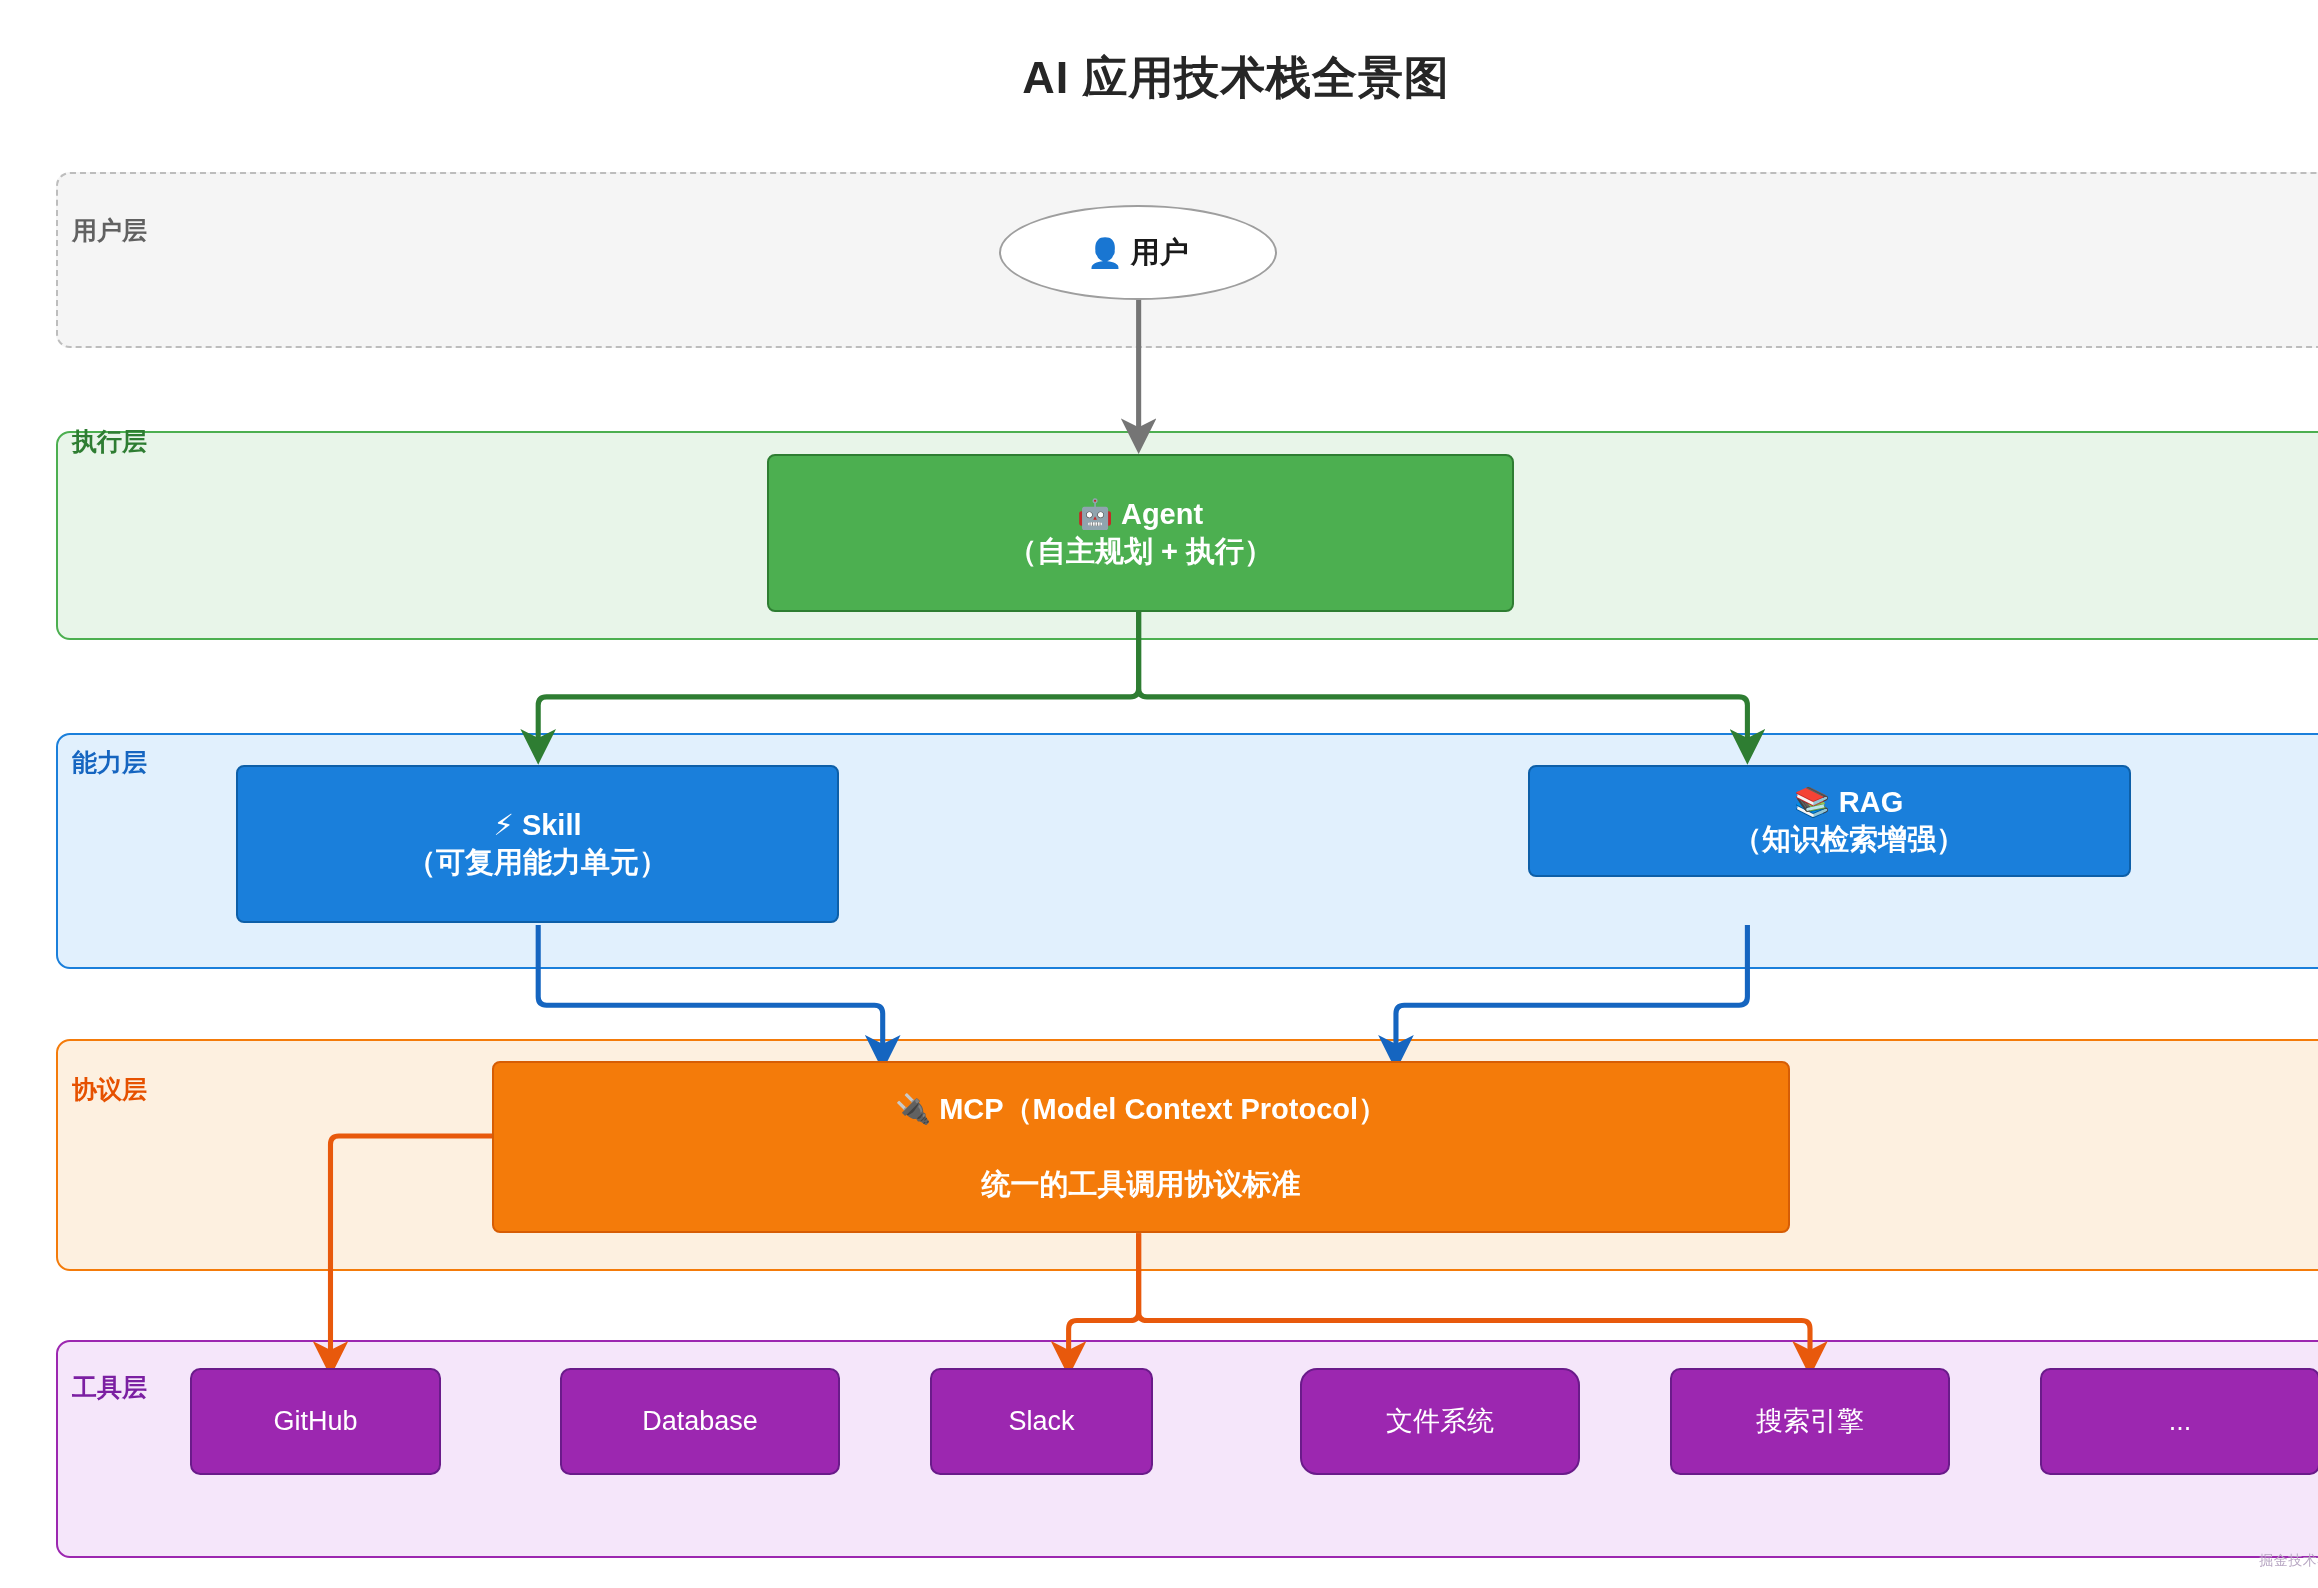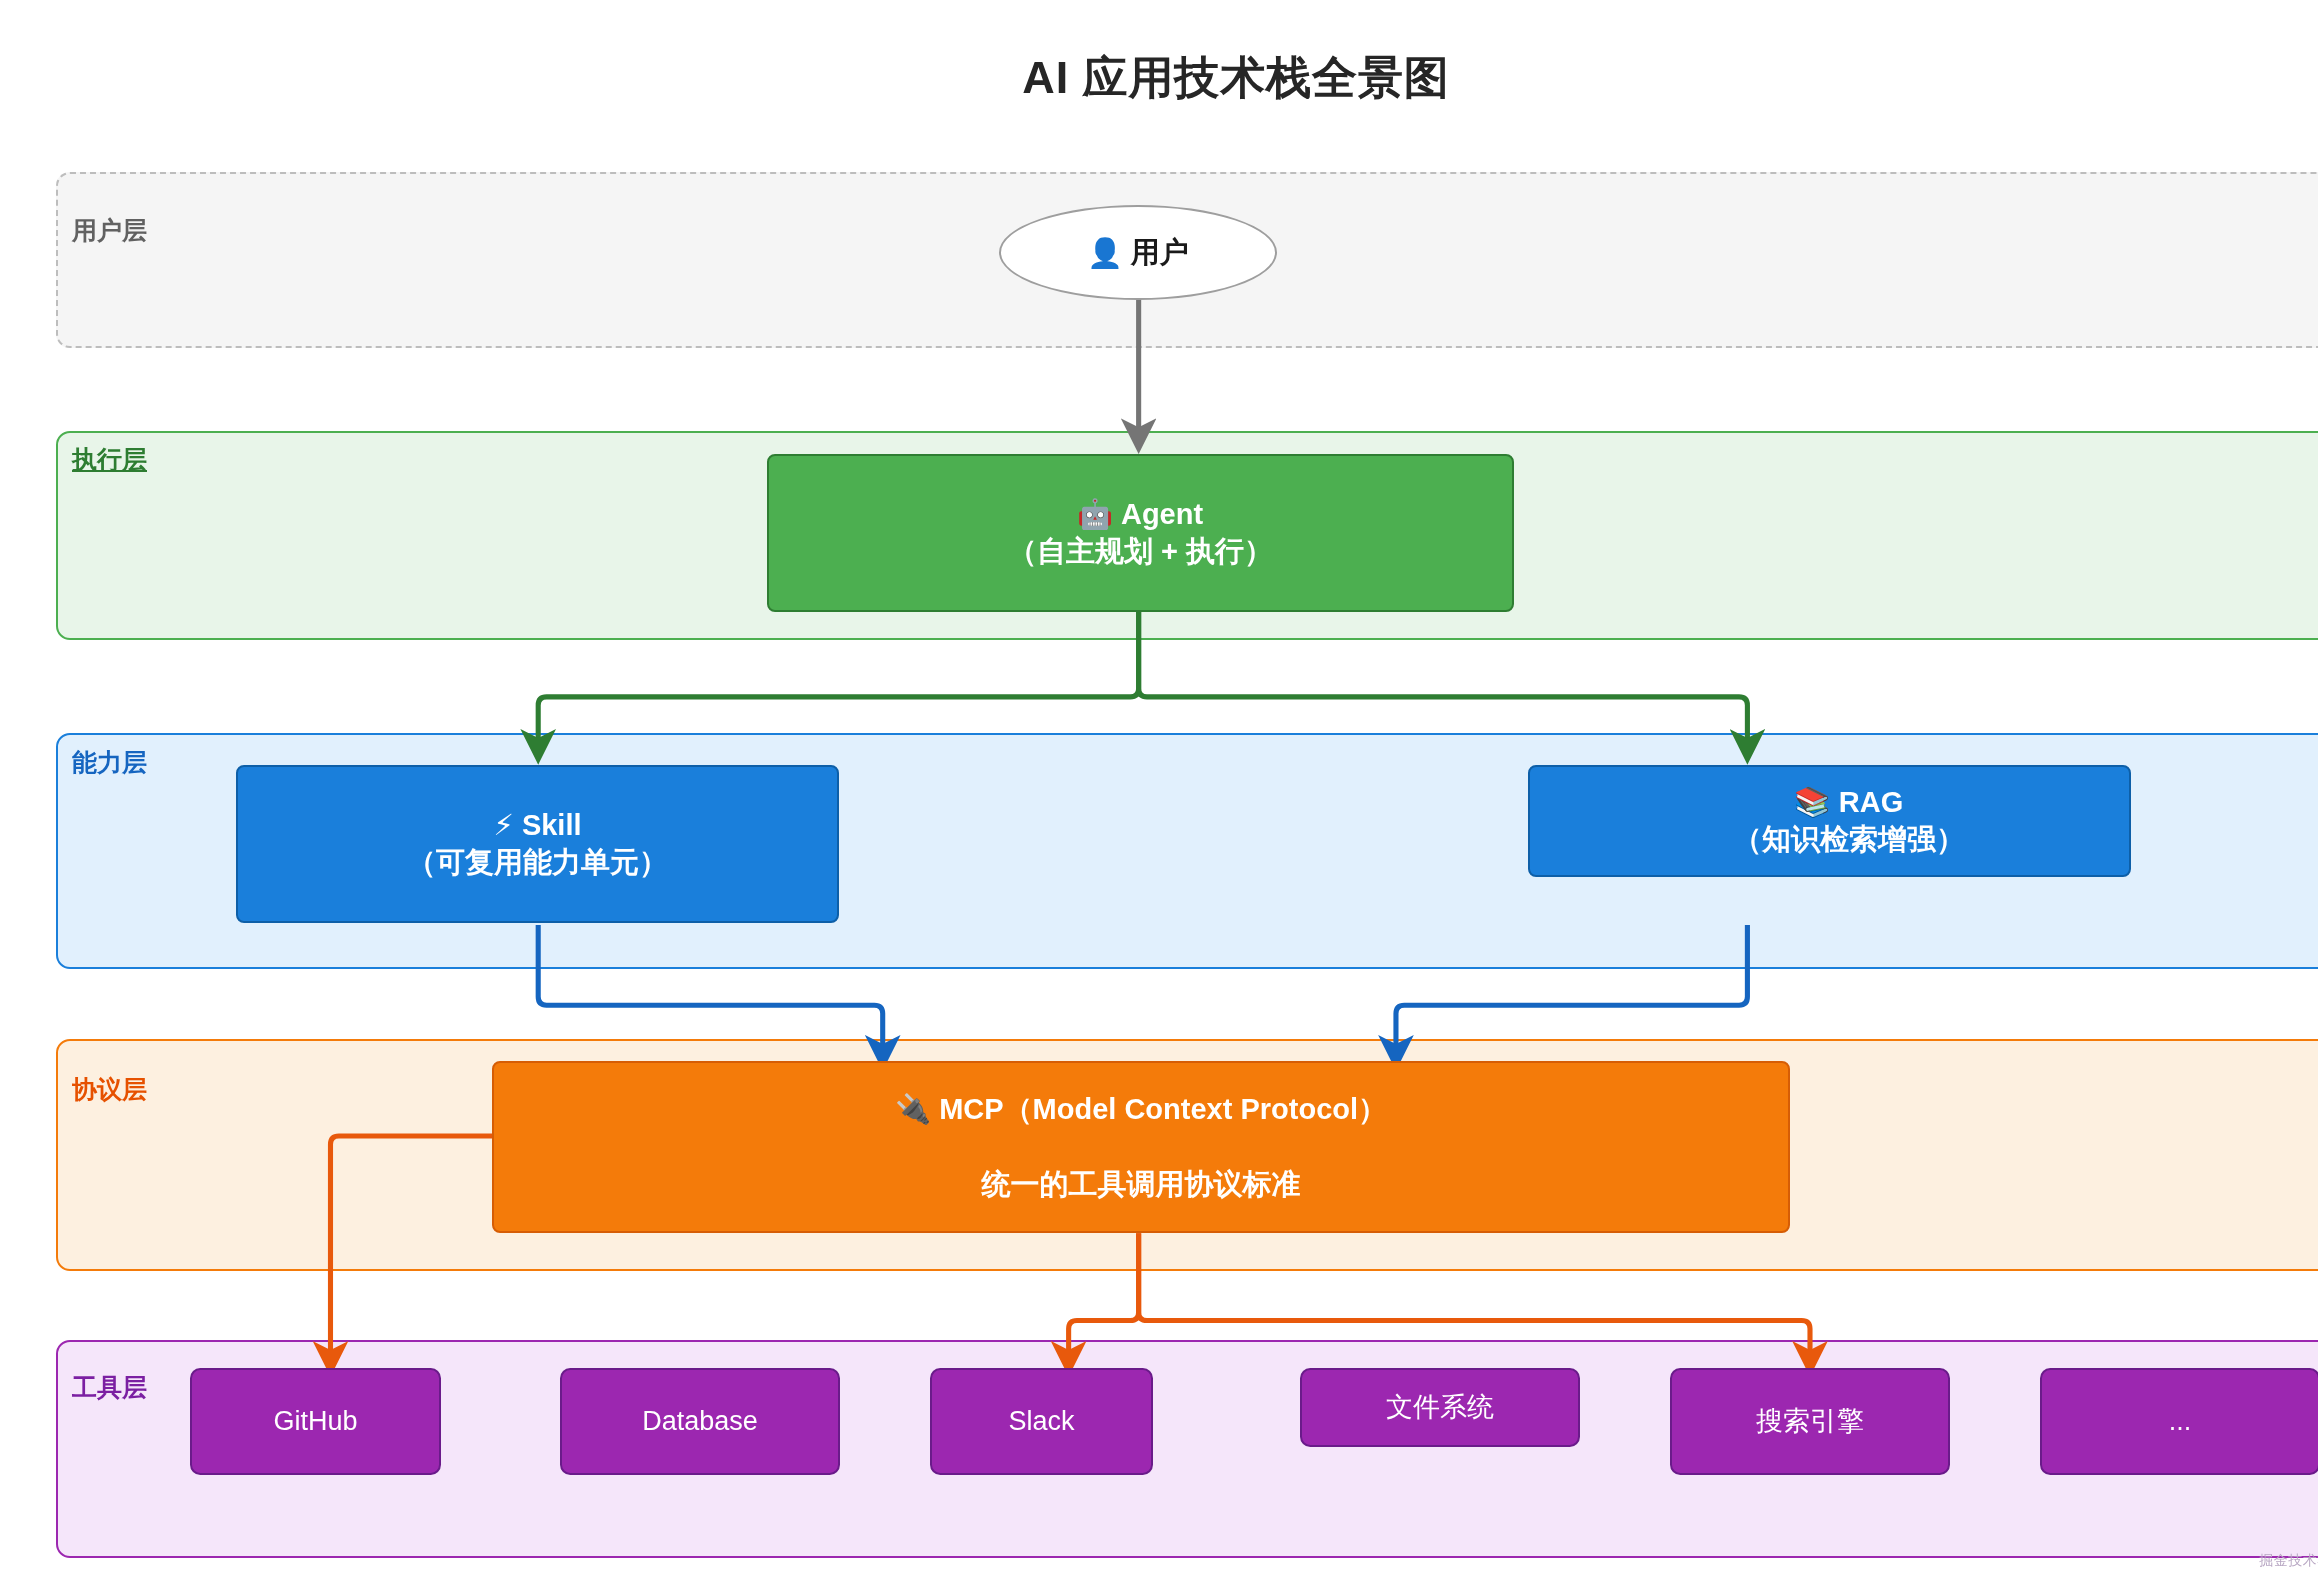--- a/index.html
+++ b/index.html
@@ -124,21 +124,21 @@
 <body>
 
 <div id="stage">
 
   <div class="page-title">AI 应用技术栈全景图</div>
 
   <div class="layer-band" style="left:56px; top:172px; width:2360px; height:176px; background:#f5f5f5; border:2.3px dashed #bdbdbd;"></div>
   <div class="layer-label" style="left:72px; top:218px; color:#616161;">用户层</div>
 
   <div class="layer-band" style="left:56px; top:431px; width:2360px; height:209px; background:#e8f5e9; border:2.3px solid #4caf50;"></div>
-  <div class="layer-label" style="left:72px; top:447px; color:#2e7d32;text-decoration:underline;">执行层</div>
+  <div class="layer-label" style="left:72px; top:429px; color:#2e7d32;">执行层</div>
 
   <div class="layer-band" style="left:56px; top:733px; width:2360px; height:236px; background:#e1f0fd; border:2.3px solid #1a7fdb;"></div>
   <div class="layer-label" style="left:72px; top:750px; color:#1565c0;">能力层</div>
 
   <div class="layer-band" style="left:56px; top:1039px; width:2360px; height:232px; background:#fdf0e0; border:2.3px solid #f47b0a;"></div>
   <div class="layer-label" style="left:72px; top:1077px; color:#e65100;">协议层</div>
 
   <div class="layer-band" style="left:56px; top:1340px; width:2360px; height:218px; background:#f5e6fa; border:2.3px solid #9c27b0;"></div>
   <div class="layer-label" style="left:72px; top:1375px; color:#7b1fa2;">工具层</div>
 
@@ -202,21 +202,21 @@
 
   <div class="node tool-node" style="left:190px; top:1368px; width:251px; height:107px;">
     <div class="line1">GitHub</div>
   </div>
   <div class="node tool-node" style="left:560px; top:1368px; width:280px; height:107px;">
     <div class="line1">Database</div>
   </div>
   <div class="node tool-node" style="left:930px; top:1368px; width:223px; height:107px;">
     <div class="line1">Slack</div>
   </div>
-  <div class="node tool-node" style="left:1300px; top:1368px; width:280px; height:79px;">
+  <div class="node tool-node" style="left:1300px; top:1368px; width:280px; height:107px;border-radius:17px;">
     <div class="line1">文件系统</div>
   </div>
   <div class="node tool-node" style="left:1670px; top:1368px; width:280px; height:107px;">
     <div class="line1">搜索引擎</div>
   </div>
   <div class="node tool-node" style="left:2040px; top:1368px; width:280px; height:107px;">
     <div class="line1">...</div>
   </div>
 
   <div class="watermark">掘金技术社区 @ 镜花水月linyi</div>

